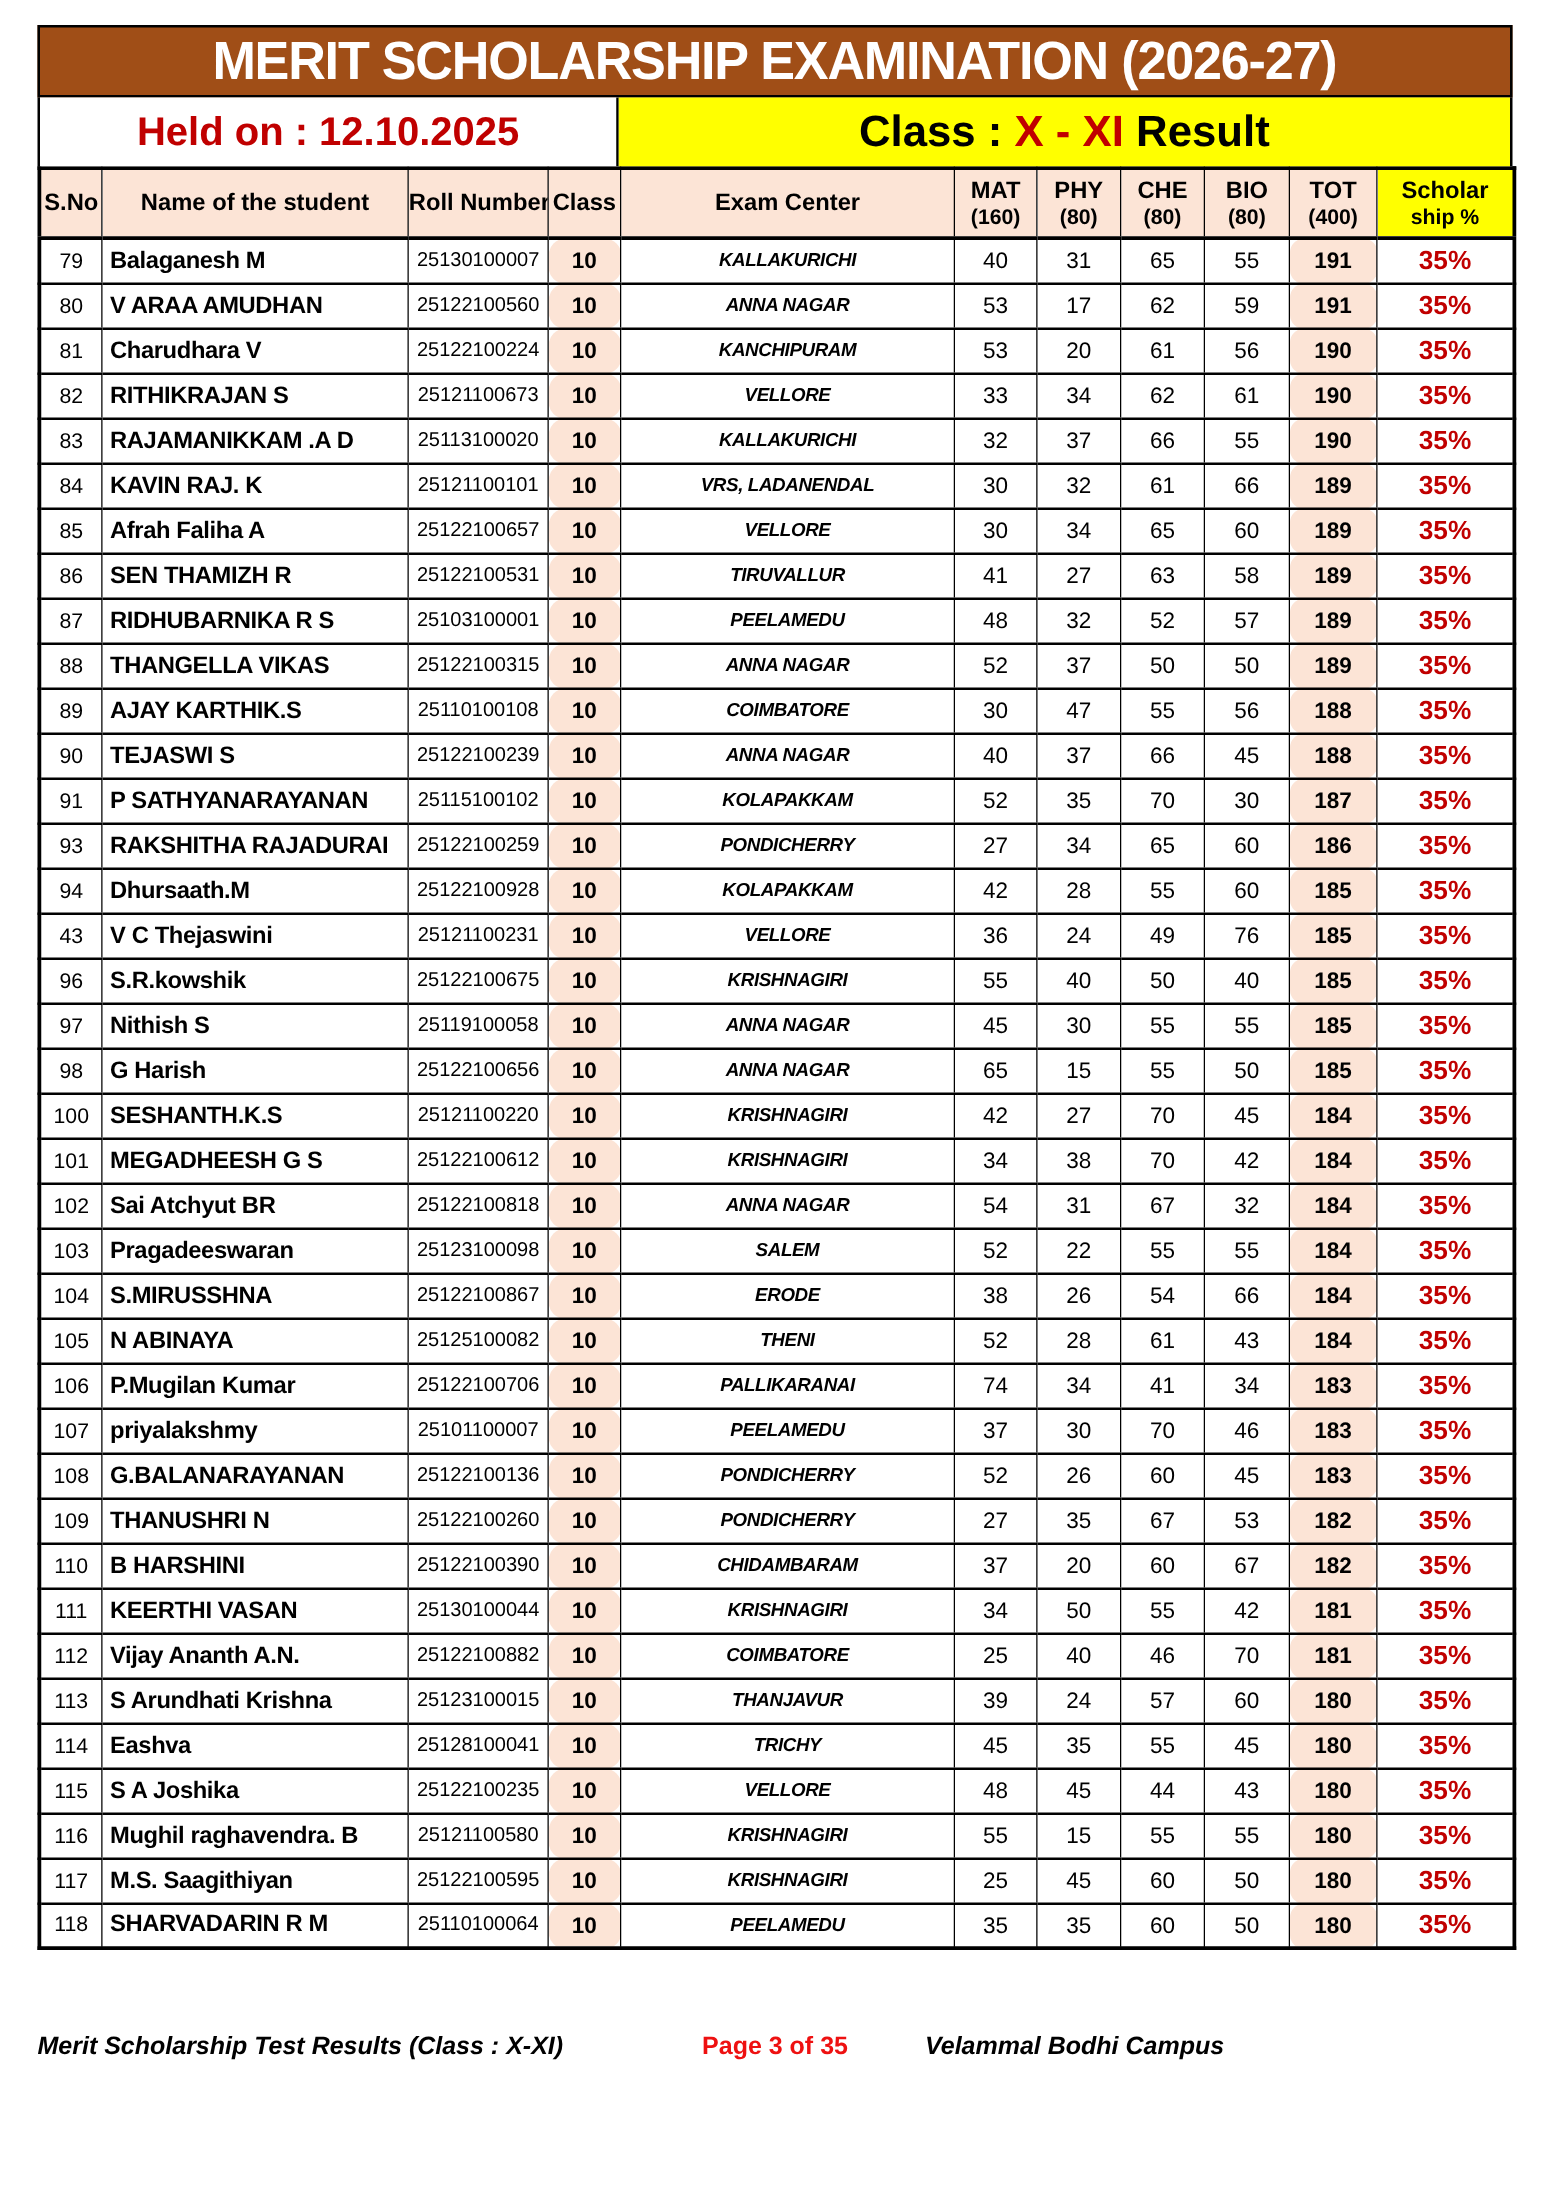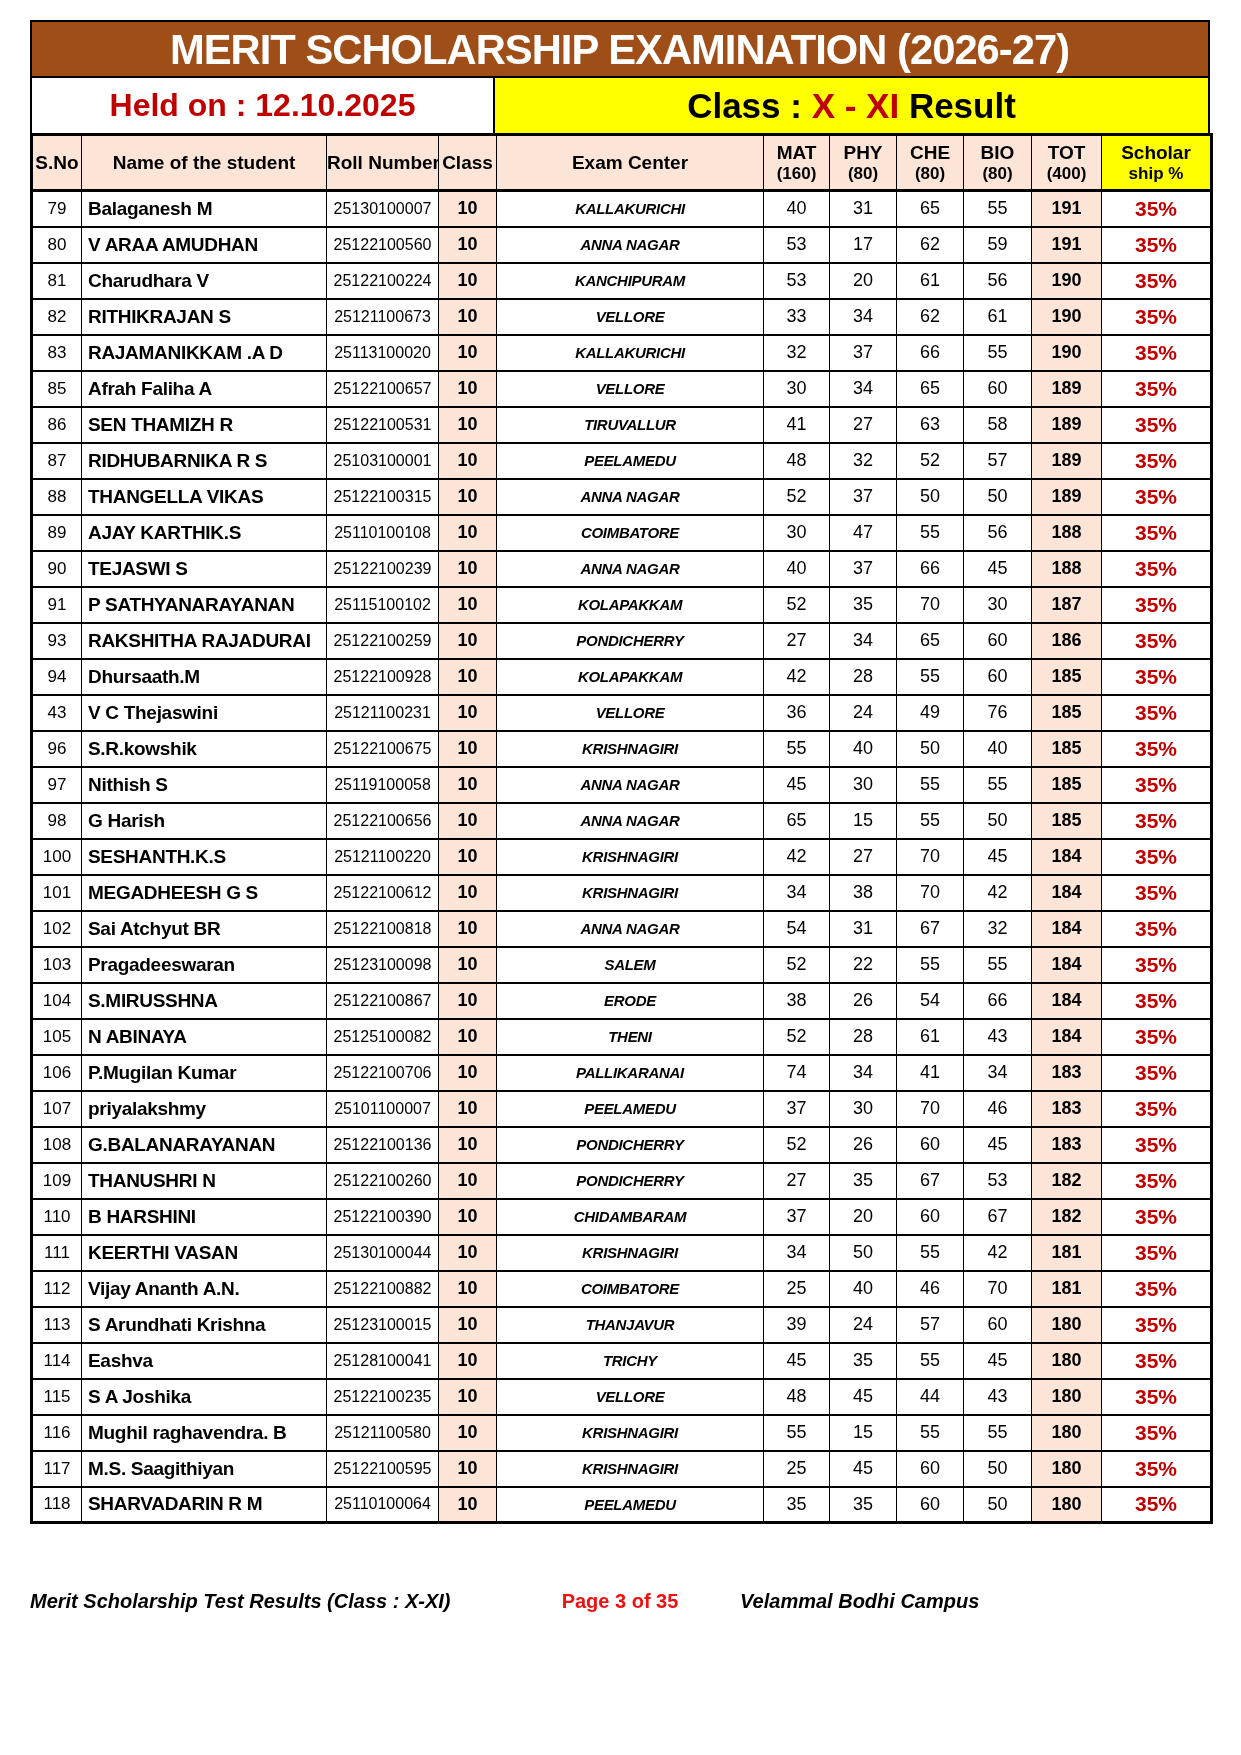--- a/index.html
+++ b/index.html
@@ -57,24 +57,24 @@
   thead th .sub{font-size:17px;}
   thead th.h-schol{background:var(--yellow);}
   tbody td{height:36px;}
   col.w-sno{width:50px;}  col.w-name{width:245px;} col.w-roll{width:112px;}
   col.w-class{width:58px;}col.w-center{width:267px;}
   col.w-mat{width:66px;}  col.w-phy{width:67px;}  col.w-che{width:67px;}
   col.w-bio{width:68px;}  col.w-tot{width:70px;}  col.w-schol{width:110px;}
   .c-sno   {text-align:center;font-size:17px;}
   .c-name  {text-align:left;padding-left:6px;font-weight:700;font-size:19px;letter-spacing:-0.3px;}
   .c-roll  {text-align:center;font-size:16px;}
-  .c-class {text-align:center;font-weight:700;font-size:18px;background:var(--peach);}
+  .c-class {text-align:center;font-weight:700;font-size:18px;background:var(--peach);border-radius:13px;}
   .c-center{text-align:center;font-weight:700;font-style:italic;font-size:15px;letter-spacing:-0.3px;margin-left:43px;}
   .c-mat,.c-phy,.c-che,.c-bio{text-align:center;font-size:18px;}
-  .c-tot   {text-align:center;font-weight:700;font-size:18px;background:var(--peach);}
+  .c-tot   {text-align:center;font-weight:700;font-size:18px;background:var(--peach);border-radius:11px;}
   .c-schol {text-align:center;font-weight:700;font-size:21px;color:var(--dark_red);}
   
   .footer{
     display:flex;align-items:baseline;margin-top:26px;font-size:20px;font-weight:700;
   }
   .footer .left {flex:1;text-align:left;font-style:italic;}
   .footer .center{width:240px;text-align:center;color:var(--bright_red);margin-top:40px;}
   .footer .right{flex:1;text-align:left;font-style:italic;}
 </style>
 </head>
@@ -210,20 +210,33 @@
           <td class="c-class">10</td>
           <td class="c-center">KALLAKURICHI</td>
           <td class="c-mat">32</td>
           <td class="c-phy">37</td>
           <td class="c-che">66</td>
           <td class="c-bio">55</td>
           <td class="c-tot">190</td>
           <td class="c-schol">35%</td>
         </tr>
         <tr>
+          <td class="c-sno">84</td>
+          <td class="c-name">KAVIN RAJ. K</td>
+          <td class="c-roll">25121100101</td>
+          <td class="c-class">10</td>
+          <td class="c-center">VRS, LADANENDAL</td>
+          <td class="c-mat">30</td>
+          <td class="c-phy">32</td>
+          <td class="c-che">61</td>
+          <td class="c-bio">66</td>
+          <td class="c-tot">189</td>
+          <td class="c-schol">35%</td>
+        </tr>
+        <tr>
           <td class="c-sno">85</td>
           <td class="c-name">Afrah Faliha A</td>
           <td class="c-roll">25122100657</td>
           <td class="c-class">10</td>
           <td class="c-center">VELLORE</td>
           <td class="c-mat">30</td>
           <td class="c-phy">34</td>
           <td class="c-che">65</td>
           <td class="c-bio">60</td>
           <td class="c-tot">189</td>

